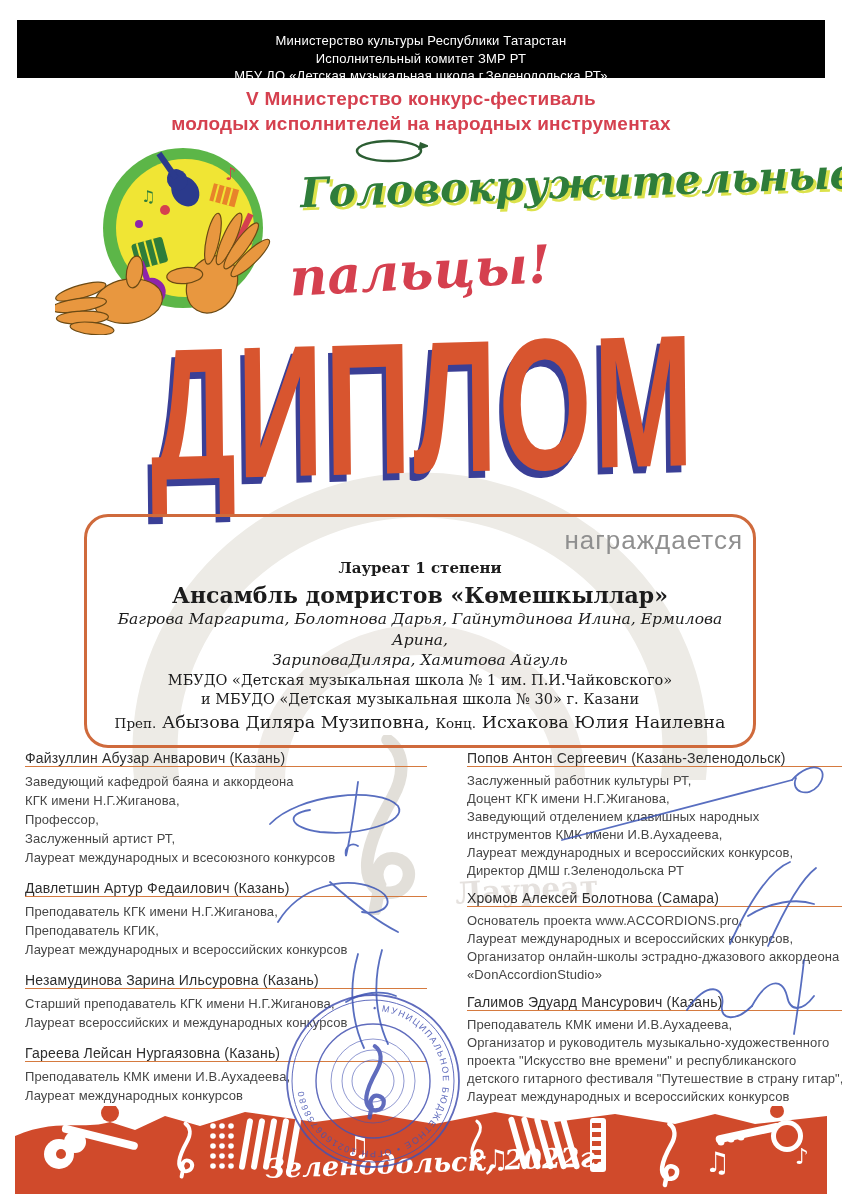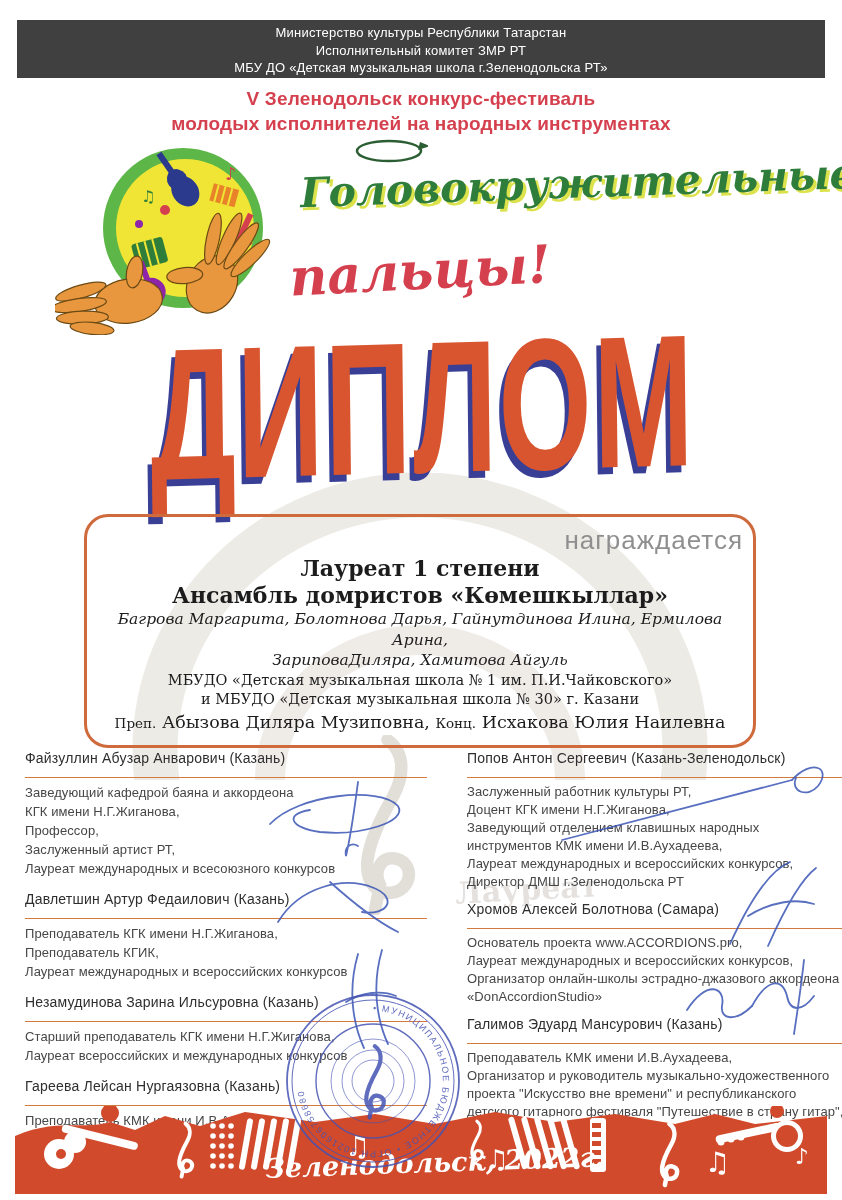--- a/index.html
+++ b/index.html
@@ -1,20 +1,20 @@
 <!DOCTYPE html>
 <html><head>
 <meta charset="utf-8">
 <style>
   html,body{margin:0;padding:0;background:#fff;}
   .page{position:relative;width:842px;height:1200px;background:#fff;overflow:hidden;
         font-family:"Liberation Sans","DejaVu Sans",sans-serif;}
   
-  .org-band{position:absolute;left:17px;right:17px;top:20px;height:58px;background:#404040;
-            color:#fff;text-align:center;padding-top:4px;box-sizing:border-box;}
+  .org-band{position:absolute;left:17px;right:17px;top:20px;height:58px;background:#000000;
+            color:#fff;text-align:center;padding-top:12px;box-sizing:border-box;}
   .org-line{font-size:13px;line-height:17.5px;letter-spacing:.2px;}
   .fest-title{position:absolute;top:86px;left:0;right:0;text-align:center;color:#d5404f;
               font-weight:bold;font-size:19px;line-height:25px;letter-spacing:.2px;}
   
   .script1{position:absolute;left:300px;top:160px;width:530px;text-align:center;
            font-family:"DejaVu Serif",serif;font-style:italic;font-weight:bold;font-size:41px;
            color:#2f7d3a;transform:rotate(-2deg);text-shadow:3px 3px 0 #dce24b;white-space:nowrap;}
   .script2{position:absolute;left:250px;top:240px;width:340px;text-align:center;
            font-family:"DejaVu Serif",serif;font-style:italic;font-weight:bold;font-size:52px;
            color:#d5404f;transform:rotate(-3deg);}
@@ -27,34 +27,34 @@
   
   .wm{position:absolute;z-index:0;}
   .wm-ghost{position:absolute;left:455px;top:872px;z-index:0;font-family:"DejaVu Serif",serif;
             font-weight:bold;font-size:30px;color:rgba(160,148,138,.28);transform:rotate(-3deg);}
   
   .award-box{position:absolute;left:84px;top:514px;width:672px;box-sizing:border-box;z-index:2;
              border:3px solid #cf6a3c;border-radius:24px;text-align:center;padding:8px 10px 10px 10px;
              font-family:"DejaVu Serif","Liberation Serif",serif;color:#1c1c1c;}
   .award-label{font-family:"Liberation Sans",sans-serif;font-size:26px;line-height:30px;
                color:#8f8f8f;letter-spacing:1px;text-align:right;}
-  .award-title{font-size:22px;line-height:26px;font-weight:bold;}
+  .award-title{font-size:15px;line-height:26px;font-weight:bold;}
   .award-cat{font-size:13.5px;line-height:17px;}
   .award-ens{font-size:22px;line-height:28px;font-weight:bold;}
   .award-members{font-size:15.5px;line-height:20.5px;font-style:italic;}
   .award-school{font-size:14.5px;line-height:19.5px;}
   .award-teacher{font-size:17.5px;line-height:24px;font-weight:normal;}
   .award-teacher .small{font-size:13.5px;}
   
   .jury-col{position:absolute;top:750px;z-index:2;color:#3d3d3d;}
   .jury-col.left{left:25px;width:402px;}
   .jury-col.right{left:467px;width:386px;}
   .jury-entry{margin-bottom:13px;}
   .jury-col.right .jury-entry{margin-bottom:10px;}
-  .jury-name{font-size:14px;color:#2e2e2e;padding-bottom:11px;border-bottom:1.5px solid #d57a3f;
+  .jury-name{font-size:14px;color:#2e2e2e;padding-bottom:0;border-bottom:1.5px solid #d57a3f;
              margin-bottom:5px;letter-spacing:.2px;}
   .jury-line{font-size:13px;line-height:19px;color:#464646;letter-spacing:.1px;}
   .jury-col.right .jury-line{line-height:18px;}
   .sig{position:absolute;z-index:3;}
   .stamp{position:absolute;left:278px;top:986px;z-index:4;opacity:.85;}
   .band{position:absolute;left:15px;top:1106px;z-index:3;}
 </style>
 </head>
 <body>
 
@@ -74,21 +74,21 @@
     <use href="#clef" stroke="#e2dfd9" stroke-width="5"></use>
   </svg>
   <div class="wm-ghost">Лауреат</div>
 
   <div class="org-band">
     <div class="org-line">Министерство культуры Республики Татарстан</div>
     <div class="org-line">Исполнительный комитет ЗМР РТ</div>
     <div class="org-line">МБУ ДО «Детская музыкальная школа г.Зеленодольска РТ»</div>
   </div>
   <div class="fest-title">
-    <div>V Зеленодольск конкурс-фестиваль</div>
+    <div>V Министерство конкурс-фестиваль</div>
     <div>молодых исполнителей на народных инструментах</div>
   </div>
 
   <svg style="position:absolute;left:55px;top:140px;z-index:1;" width="260" height="195" viewBox="0 0 260 195">
     <circle cx="128" cy="88" r="80" fill="#5cb648"></circle>
     <circle cx="130" cy="88" r="69" fill="#f0e534"></circle>
     <g>
       <g transform="rotate(-35 128 48)">
           <ellipse cx="128" cy="52" rx="13" ry="16" fill="#2b3a8c"></ellipse>
           <ellipse cx="128" cy="38" rx="10" ry="11" fill="#2b3a8c"></ellipse>

